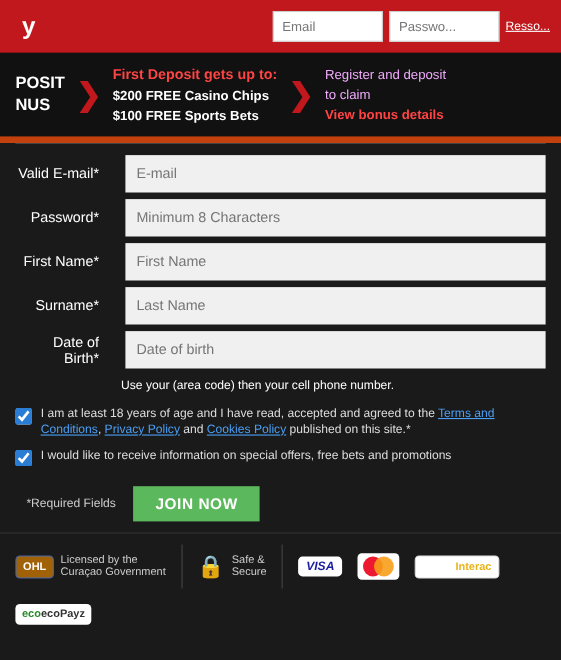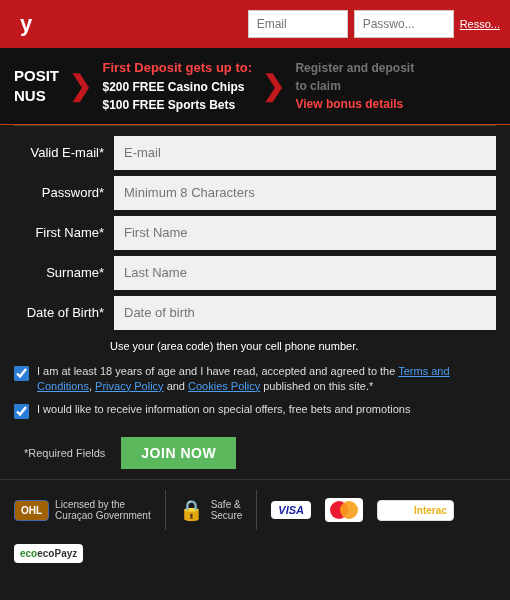--- a/index.html
+++ b/index.html
@@ -46,21 +46,21 @@
       white-space: nowrap;
     }
 
     
     .promo-banner {
       background: #111;
       display: flex;
       align-items: center;
       padding: 10px 14px;
       gap: 10px;
-      border-bottom: 1px solid #c2410c;
+      border-bottom: 6px solid #c2410c;
     }
     .promo-left {
       color: #fff;
       font-size: 15px;
       font-weight: bold;
       line-height: 1.3;
     }
     .promo-arrow {
       color: #c0181c;
       font-size: 28px;
@@ -81,22 +81,22 @@
       color: #c0181c;
       font-size: 28px;
       font-weight: bold;
       flex-shrink: 0;
     }
     .promo-right {
       font-size: 12px;
       line-height: 1.5;
     }
     .promo-right .reg {
-      color: #737373;
-      font-weight: bold;
+      color: #f0abfc;
+      font-weight: normal;
     }
     .promo-right .view {
       color: #ff4444;
       font-weight: bold;
       cursor: pointer;
     }
 
     
     .divider {
       height: 1px;
@@ -114,21 +114,21 @@
       display: flex;
       align-items: center;
       margin-bottom: 6px;
     }
     .form-label {
       color: #fff;
       font-size: 13px;
       width: 100px;
       flex-shrink: 0;
       text-align: right;
-      padding-right: 10px;
+      padding-right: 24px;
     }
     .form-input {
       flex: 1;
       height: 34px;
       border: none;
       background: #f0f0f0;
       padding: 0 10px;
       font-size: 13px;
       color: #999;
       outline: none;

